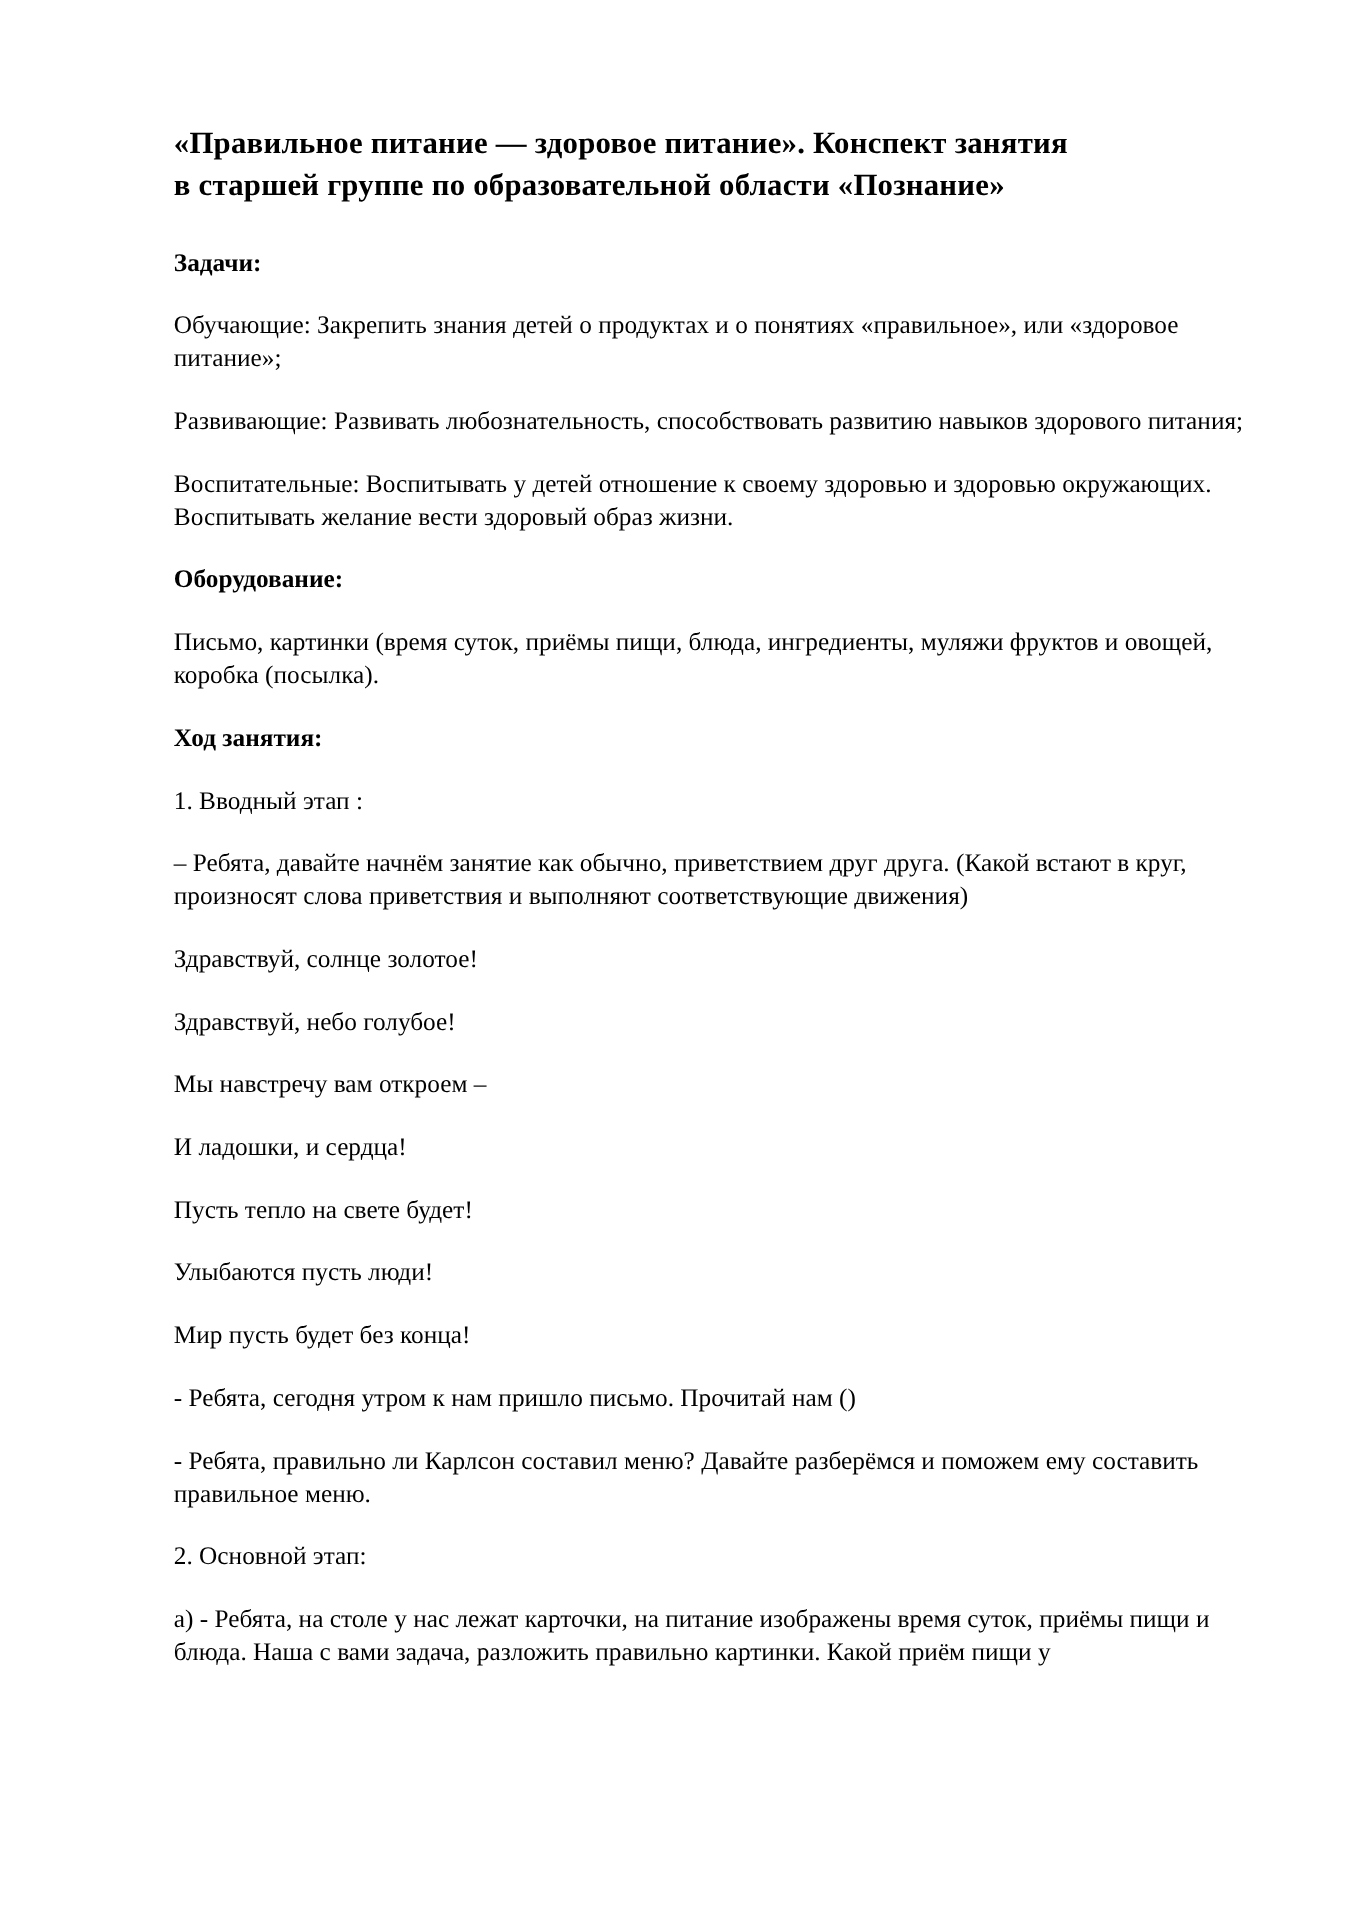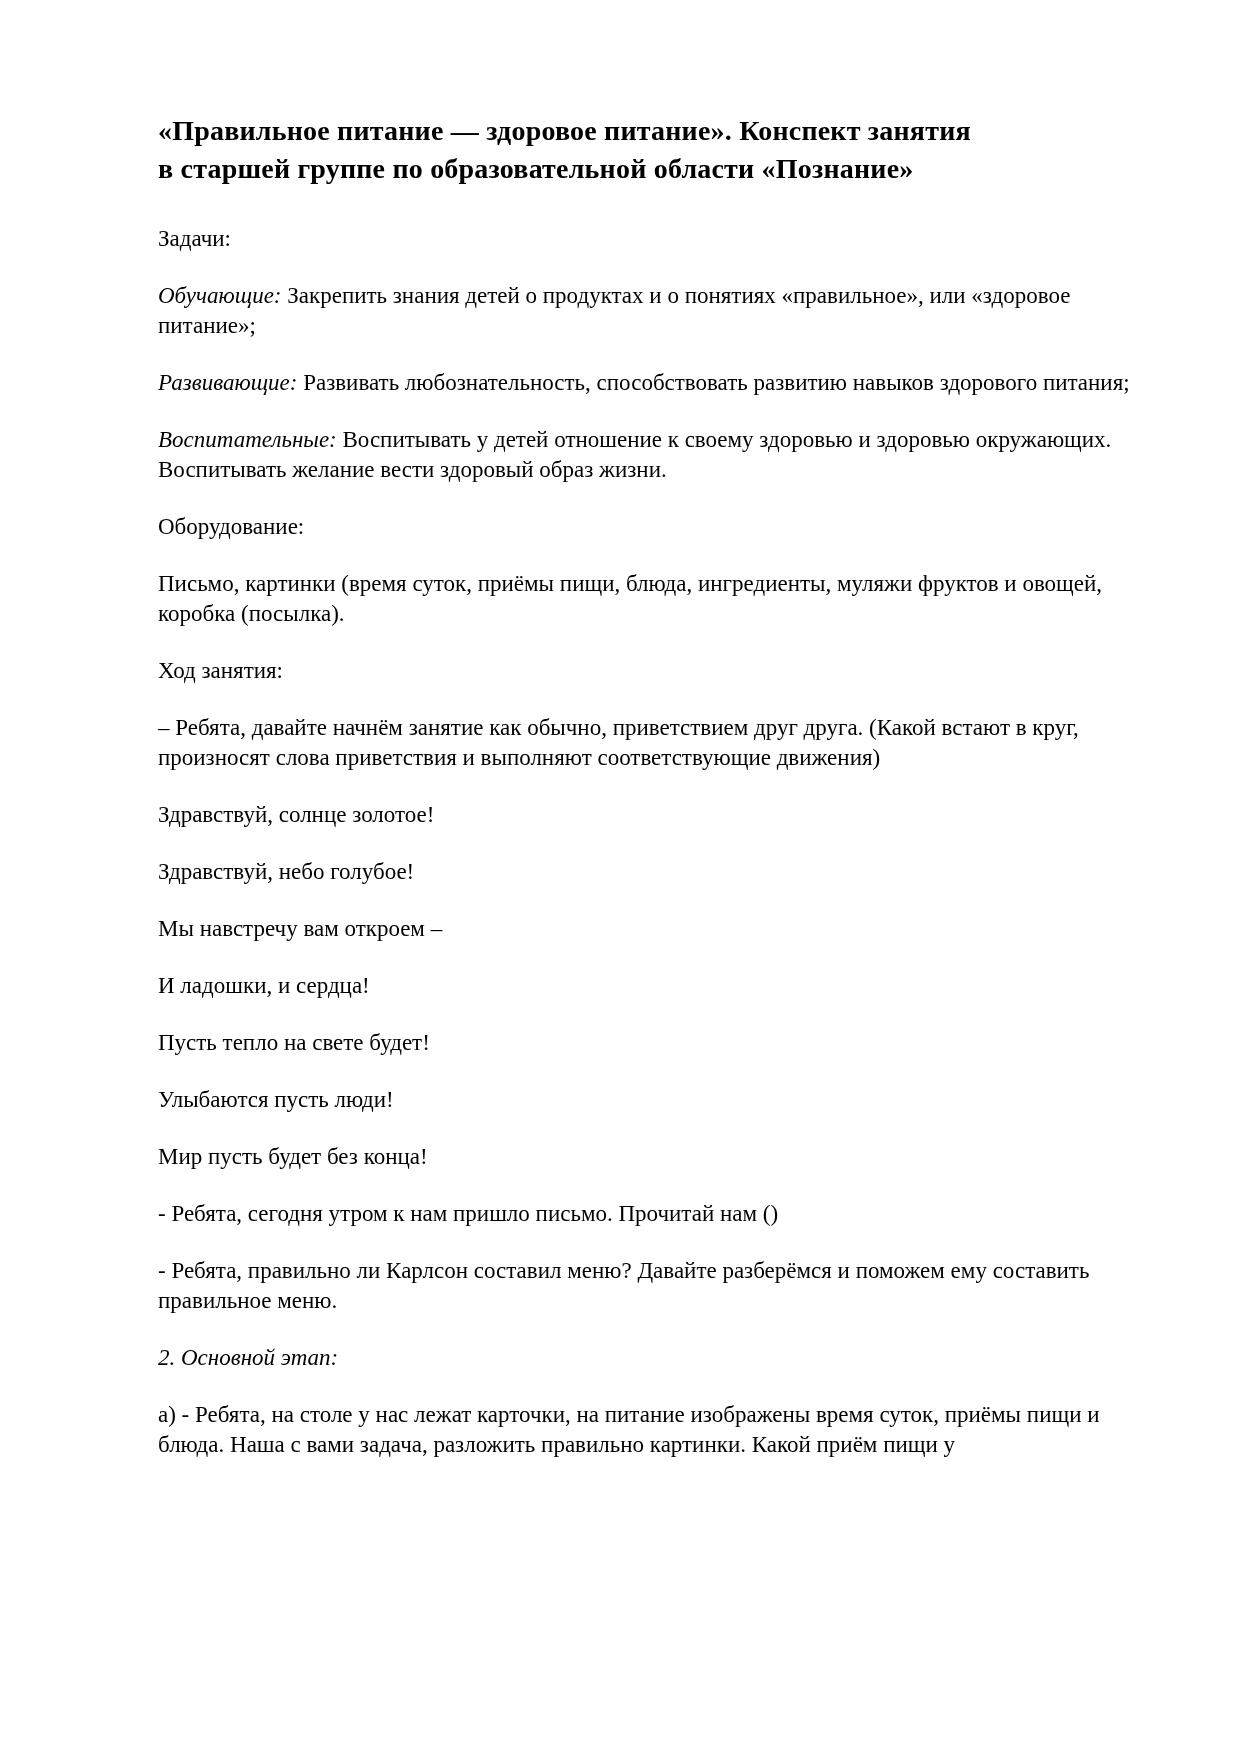--- a/index.html
+++ b/index.html
@@ -29,37 +29,38 @@
   .doc-body { width: 100%; }
 
   .para {
     font-size: 23px;
     line-height: 30px;
     margin-bottom: 27px;
     max-width: 976px;
   }
 
   .run-normal { font-style: normal; font-weight: normal; }
-  .run-bold   { font-weight: normal; }
-  .run-italic { font-style: italic; }
+  .run-bold   { font-weight: bold; }
+  .run-italic { }
 </style>
 </head>
 <body>
 
 <div class="page">
   <h1 class="doc-title">«Правильное питание — здоровое питание». Конспект занятия
 в старшей группе по образовательной области «Познание»</h1>
   <div class="doc-body">
       <p class="para"><span class="run run-bold">Задачи:</span></p>
       <p class="para"><span class="run run-italic">Обучающие:</span><span class="run run-normal"> Закрепить знания детей о продуктах и о понятиях «правильное», или «здоровое питание»;</span></p>
       <p class="para"><span class="run run-italic">Развивающие:</span><span class="run run-normal"> Развивать любознательность, способствовать развитию навыков здорового питания;</span></p>
       <p class="para"><span class="run run-italic">Воспитательные:</span><span class="run run-normal"> Воспитывать у детей отношение к своему здоровью и здоровью окружающих. Воспитывать желание вести здоровый образ жизни.</span></p>
       <p class="para"><span class="run run-bold">Оборудование:</span></p>
       <p class="para"><span class="run run-normal">Письмо, картинки (время суток, приёмы пищи, блюда, ингредиенты, муляжи фруктов и овощей, коробка (посылка).</span></p>
       <p class="para"><span class="run run-bold">Ход занятия:</span></p>
+      <p class="para"><span class="run run-italic">1. Вводный этап :</span></p>
       <p class="para"><span class="run run-normal">– Ребята, давайте начнём занятие как обычно, приветствием друг друга. (Какой встают в круг, произносят слова приветствия и выполняют соответствующие движения)</span></p>
       <p class="para"><span class="run run-normal">Здравствуй, солнце золотое!</span></p>
       <p class="para"><span class="run run-normal">Здравствуй, небо голубое!</span></p>
       <p class="para"><span class="run run-normal">Мы навстречу вам откроем –</span></p>
       <p class="para"><span class="run run-normal">И ладошки, и сердца!</span></p>
       <p class="para"><span class="run run-normal">Пусть тепло на свете будет!</span></p>
       <p class="para"><span class="run run-normal">Улыбаются пусть люди!</span></p>
       <p class="para"><span class="run run-normal">Мир пусть будет без конца!</span></p>
       <p class="para"><span class="run run-normal">- Ребята, сегодня утром к нам пришло письмо. Прочитай нам ()</span></p>
       <p class="para"><span class="run run-normal">- Ребята, правильно ли Карлсон составил меню? Давайте разберёмся и поможем ему составить правильное меню.</span></p>

